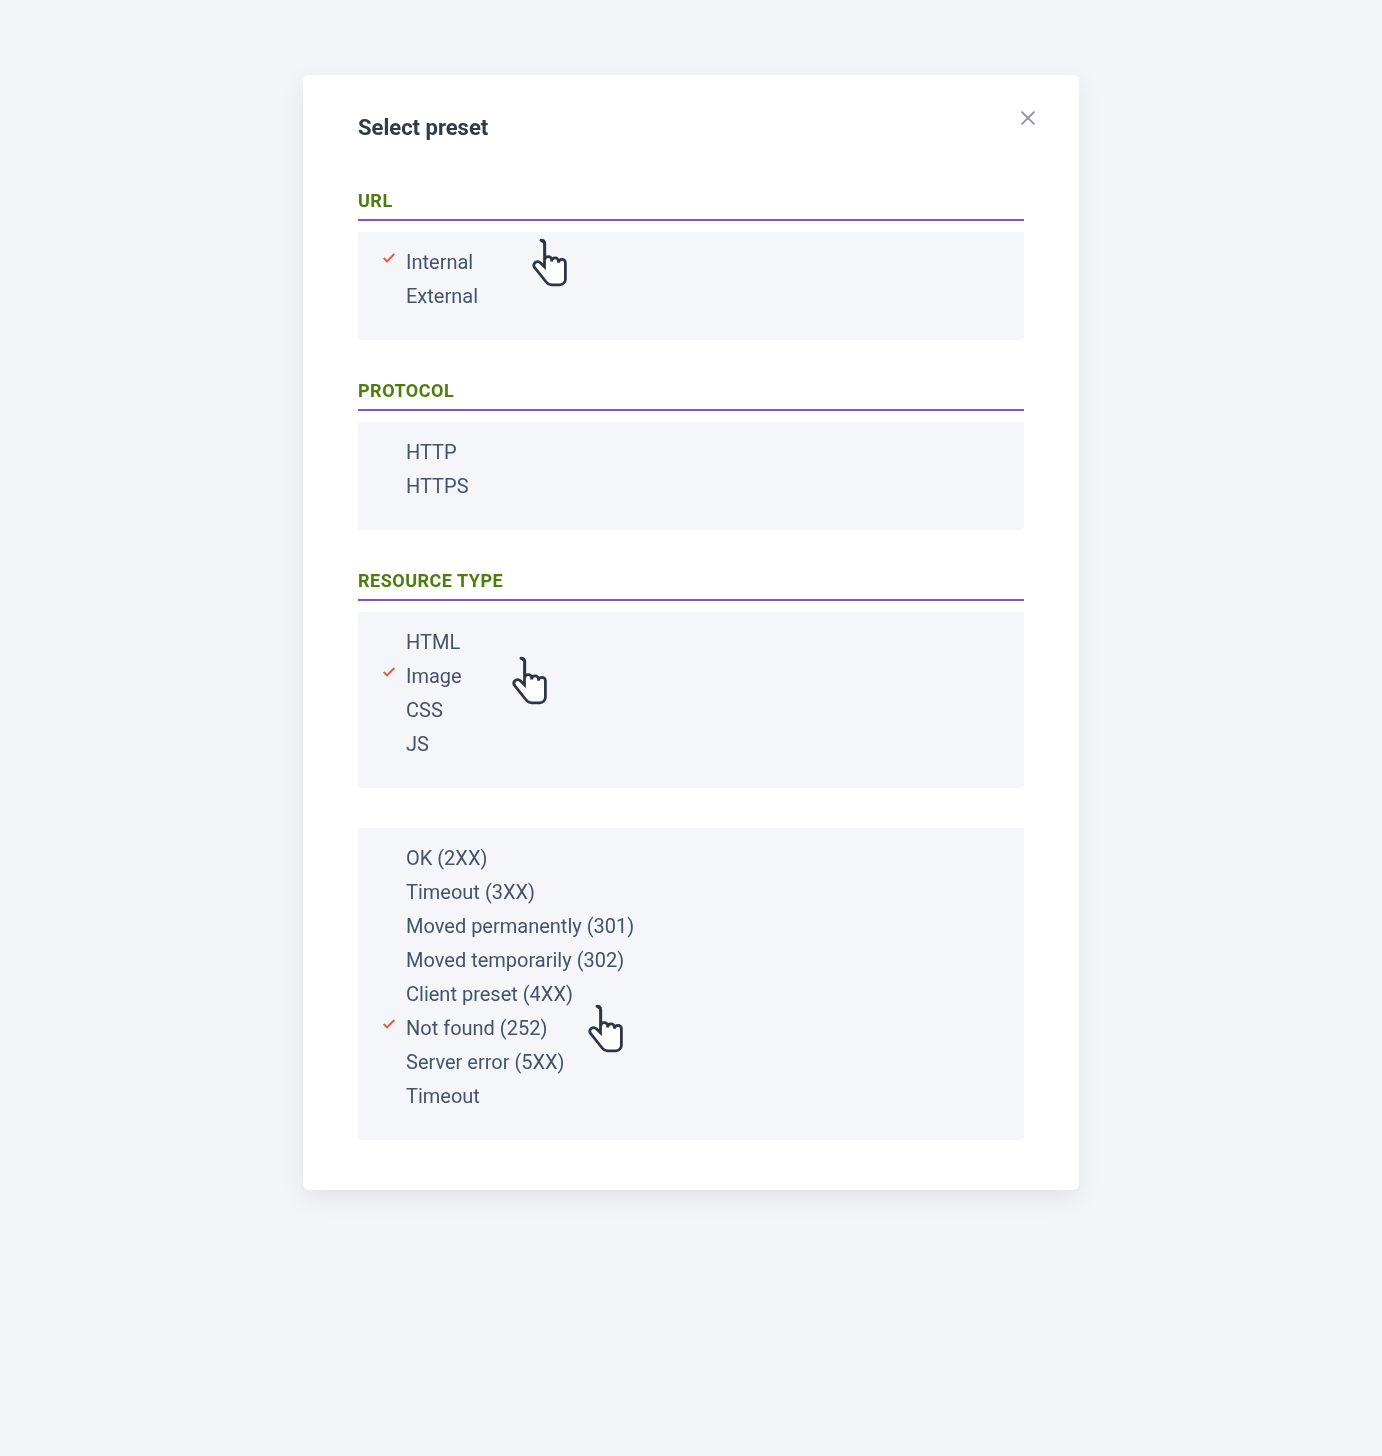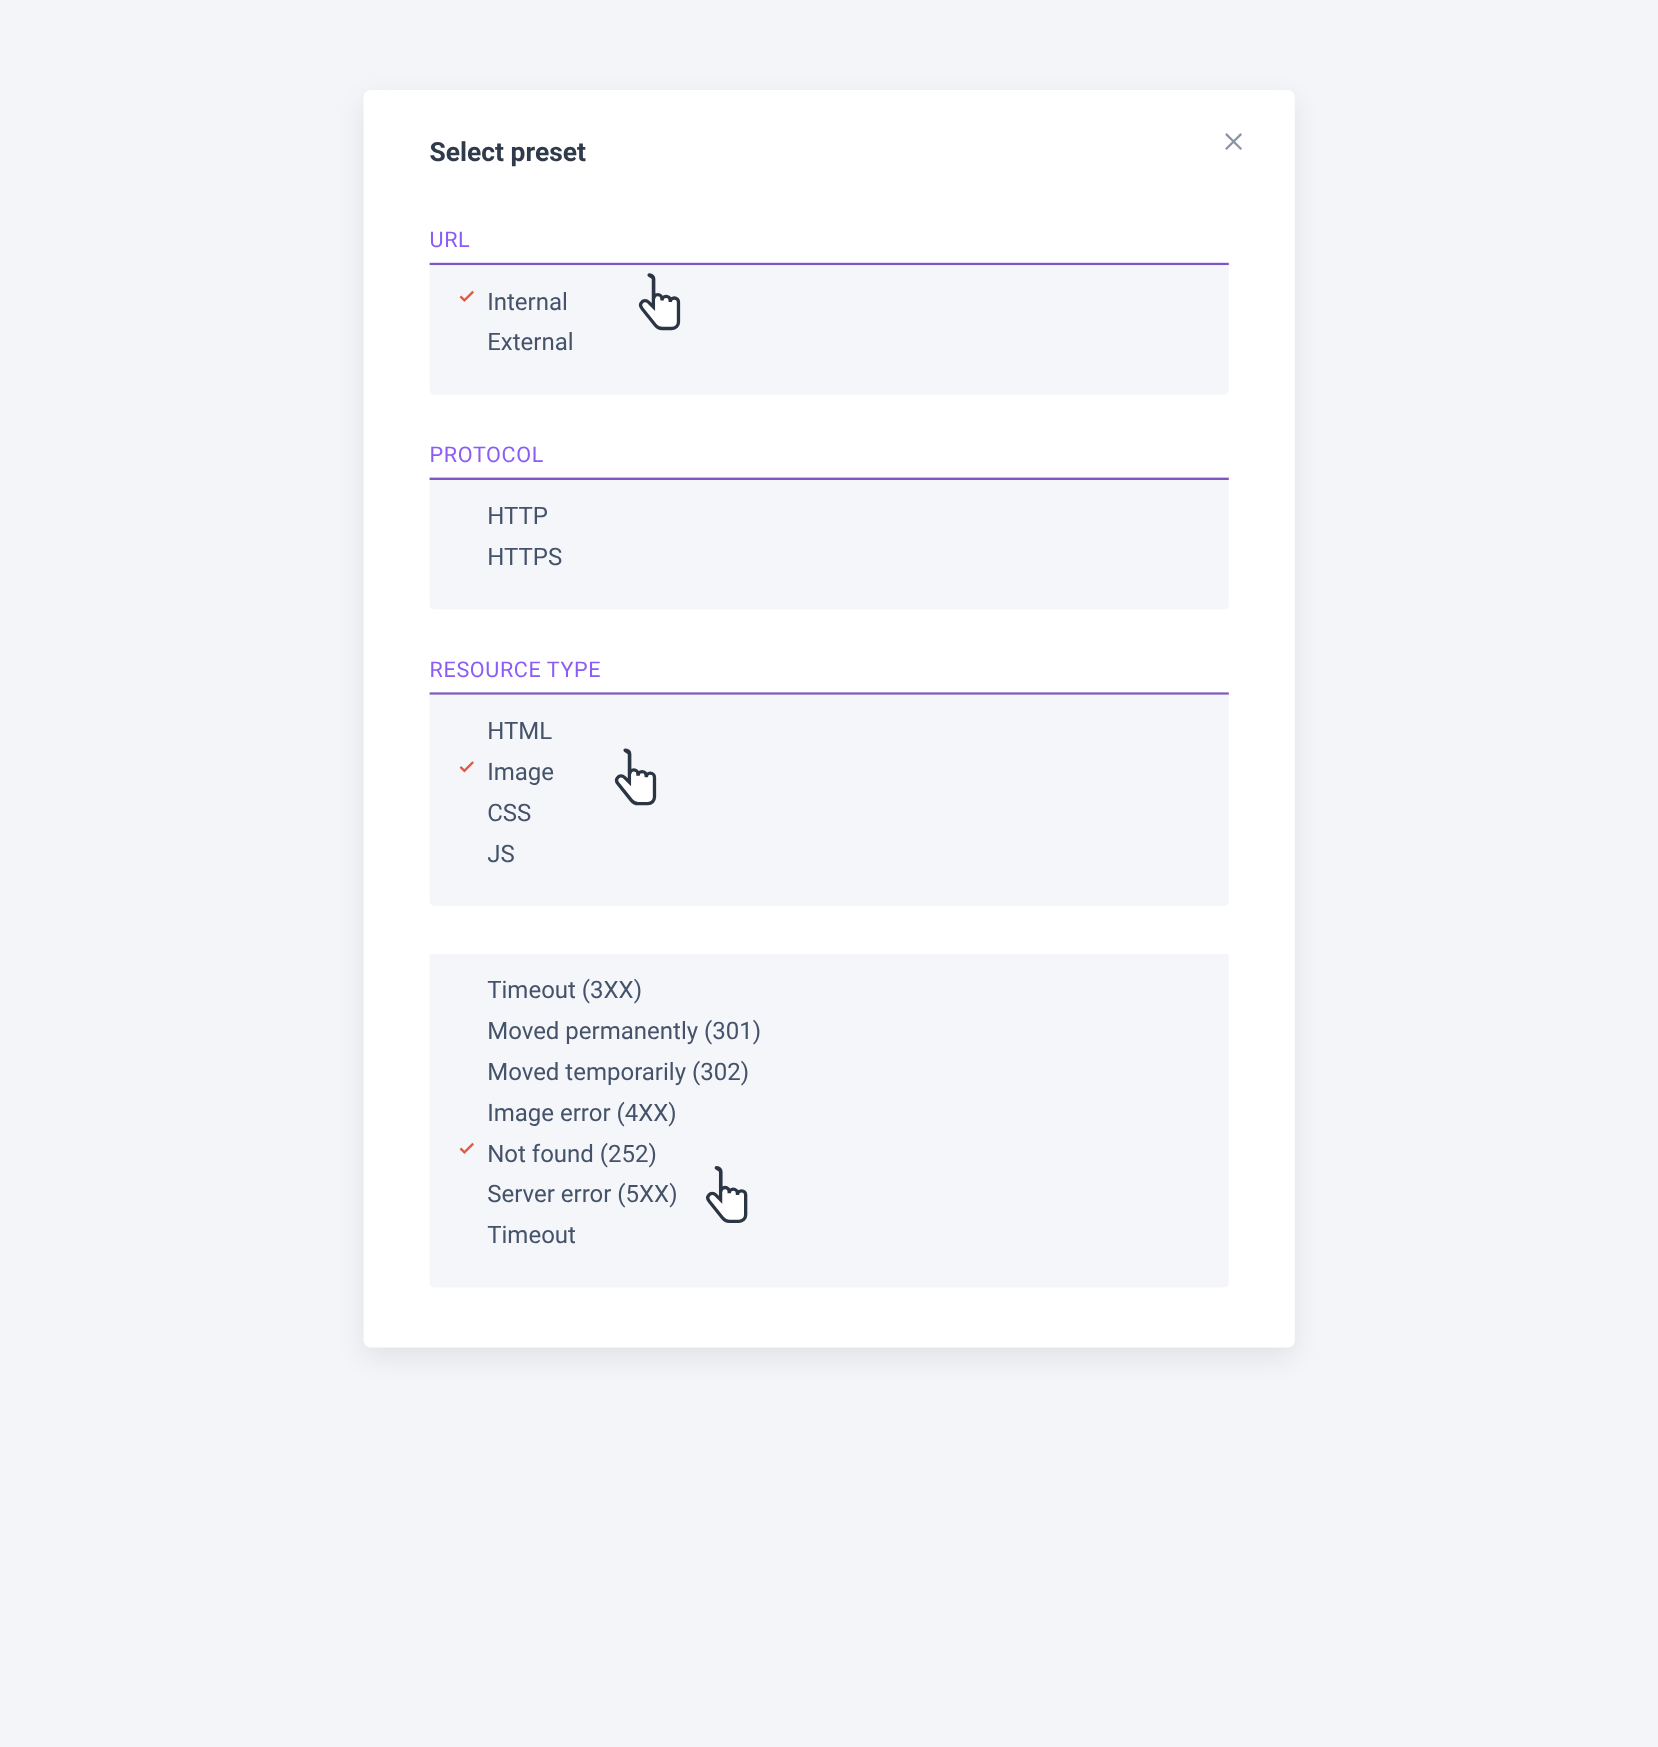--- a/index.html
+++ b/index.html
@@ -32,27 +32,27 @@
   .modal-title {
     font-size: 22px;
     font-weight: 700;
     color: #2f3a4a;
     margin-bottom: 50px;
   }
   .section { margin-bottom: 40px; }
   .section:last-child { margin-bottom: 0; }
   .section-header {
     font-size: 18px;
-    font-weight: 400;
-    color: #8b5cf6;
+    font-weight: 700;
+    color: #4d7c0f;
     letter-spacing: 0.5px;
     text-transform: uppercase;
     padding-bottom: 8px;
     border-bottom: 2.5px solid #7e57c2;
-    margin-bottom: 0;
+    margin-bottom: 11px;
   }
   .section-body {
     background: #f5f6fa;
     padding: 18px 20px 22px 20px;
     border-radius: 0 0 4px 4px;
     position: relative;
   }
   .option {
     display: flex;
     align-items: flex-start;
@@ -164,33 +164,37 @@
             <path d="M12 4 v17 l-3 -3 c-1.2-1.2-3-1.2-4 0 -1 1 -1 2.6 0.2 4 l8 10 c1 1.2 2.5 2 4 2 h6 c2.2 0 4-1.8 4-4 v-12 c0-1.4-1.1-2.5-2.5-2.5 s-2.5 1.1-2.5 2.5 v-1 c0-1.4-1.1-2.5-2.5-2.5 s-2.5 1.1-2.5 2.5 v-1 c0-1.4-1.1-2.5-2.5-2.5 s-2.5 1.1-2.5 2.5 V4 c0-1.4-1.1-2.5-2.5-2.5 S12 2.6 12 4 z"></path>
           </svg>
       </div>
     </div>
   </div>
 
   <div class="section">
     <div class="section-body">
       <div class="option">
         <span class="check"></span>
+        <span class="option-label">OK (2XX)</span>
+      </div>
+      <div class="option">
+        <span class="check"></span>
         <span class="option-label">Timeout (3XX)</span>
       </div>
       <div class="option">
         <span class="check"></span>
         <span class="option-label">Moved permanently (301)</span>
       </div>
       <div class="option">
         <span class="check"></span>
         <span class="option-label">Moved temporarily (302)</span>
       </div>
       <div class="option">
         <span class="check"></span>
-        <span class="option-label">Image error (4XX)</span>
+        <span class="option-label">Client preset (4XX)</span>
       </div>
       <div class="option">
         <span class="check">
             <svg viewBox="0 0 24 24">
               <polyline points="4 12 9 17 20 6"></polyline>
             </svg>
           </span>
         <span class="option-label">Not found (252)</span>
       </div>
       <div class="option">

